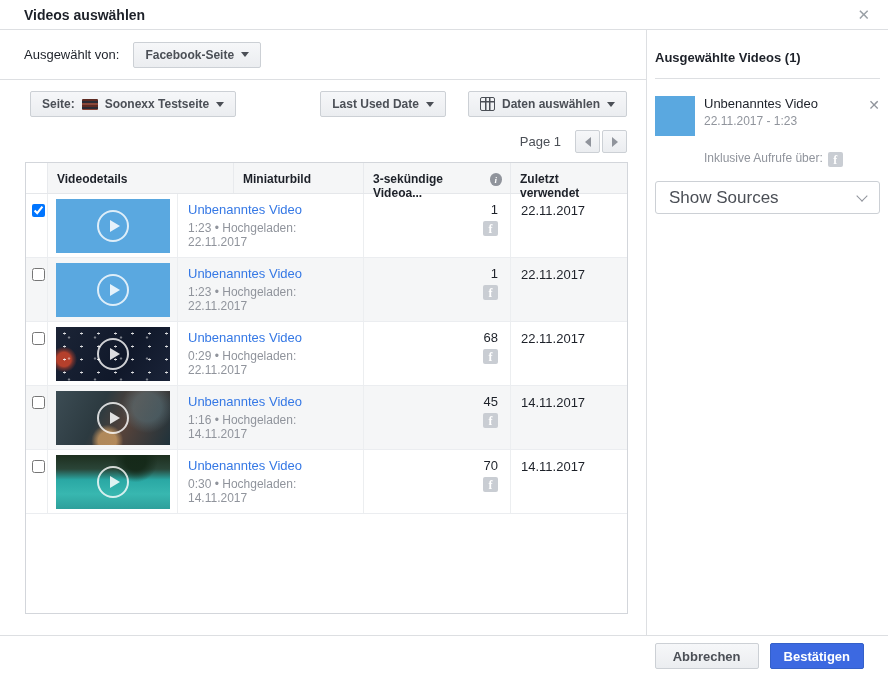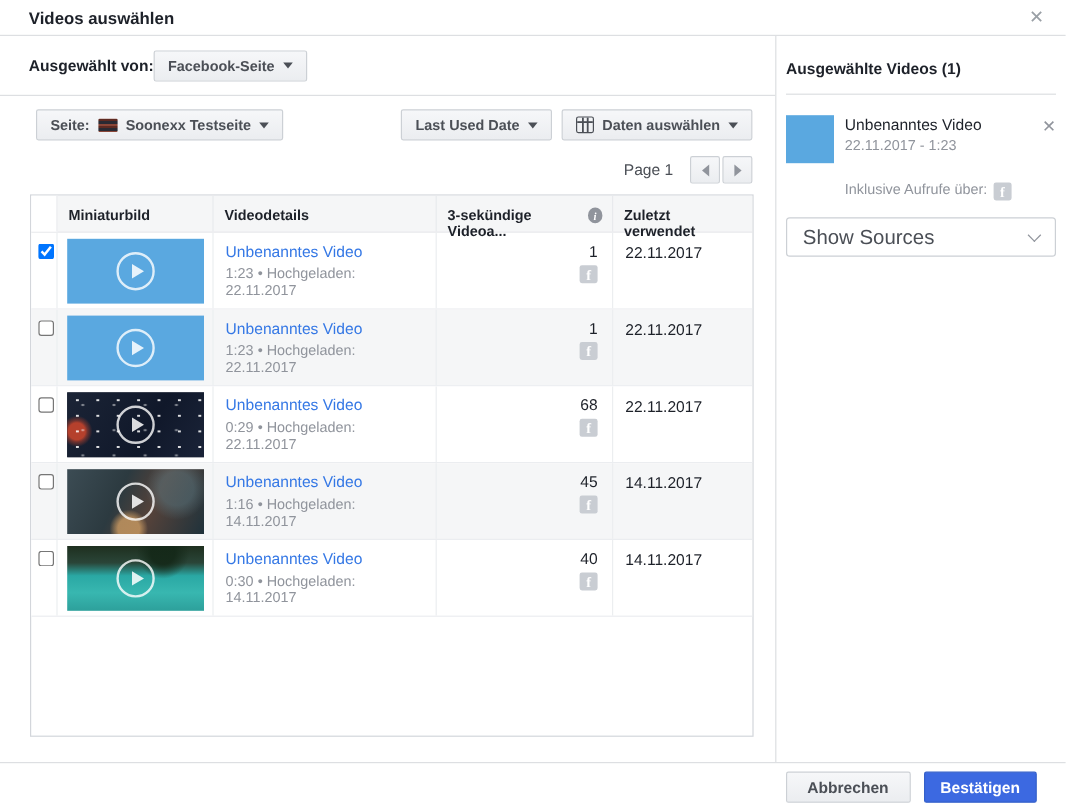--- a/index.html
+++ b/index.html
@@ -17,39 +17,39 @@
   .titlebar .ttl { font-size:14px; font-weight:bold; }
   .titlebar .close { margin-left:auto; color:#9aa0a6; font-size:15px; line-height:1; cursor:pointer; font-weight:bold; }
 
   
   .content { flex:1 1 auto; display:flex; min-height:0; }
   .main { width:647px; border-right:1px solid #dddfe2; display:flex; flex-direction:column; }
   .sidebar { flex:1; padding:0 8px 0 8px; }
 
   
   .subheader { height:50px; border-bottom:1px solid #dddfe2; display:flex; align-items:center; padding:0 24px; }
-  .subheader .lbl { font-size:13px; font-weight:bold; }
+  .subheader .lbl { font-size:13px; font-weight:normal; margin-right:14px; }
 
   
   .fb-btn {
     display:inline-flex; align-items:center; gap:7px;
     background:linear-gradient(#f6f7f9,#ebedf0);
     border:1px solid #ccd0d5; border-radius:2px;
     color:#4b4f56; font-weight:bold; font-size:12px;
     font-family:inherit; height:26px; padding:0 11px; cursor:pointer;
   }
   .caret-down { width:0; height:0; border-left:4px solid transparent; border-right:4px solid transparent; border-top:5px solid #4b4f56; display:inline-block; }
 
   
   .toolbar { display:flex; justify-content:space-between; align-items:center; margin:11px 19px 0 25px; }
   .page-select { min-width:205px; justify-content:flex-start; margin-left:5px; }
   .page-select .caret-down { margin-left:auto; }
   .flag-ico { width:16px; height:11px; border-radius:1px;
     background:repeating-linear-gradient(180deg,#5d2a22 0 2px,#2a2a33 2px 4px,#8a4638 4px 6px); }
-  .toolbar-right { display:flex; gap:8px; }
+  .toolbar-right { display:flex; gap:22px; }
   .grid-ico { width:15px; height:14px; border:1.5px solid #4b4f56; border-radius:2px;
     background:
       linear-gradient(#4b4f56,#4b4f56) 4px 0/1.5px 100% no-repeat,
       linear-gradient(#4b4f56,#4b4f56) 8.5px 0/1.5px 100% no-repeat,
       linear-gradient(#4b4f56,#4b4f56) 0 3px/100% 1.5px no-repeat; }
 
   
   .pagination { display:flex; align-items:center; justify-content:flex-end; gap:14px; margin:13px 19px 9px 0; }
   .pagination .pg-lbl { font-size:13px; color:#4b4f56; }
   .pg-btns { display:flex; gap:2px; }
@@ -177,22 +177,22 @@
             </button>
           <button class="pg-btn">
               <span class="arr-right"></span>
             </button>
         </div>
       </div>
 
       <div class="vtable">
         <div class="thead">
           <div class="th th-check"></div>
+          <div class="th th-details">Videodetails</div>
           <div class="th th-thumb">Miniaturbild</div>
-          <div class="th th-details">Videodetails</div>
           <div class="th th-views">
             <span>3-sekündige Videoa...</span>
             <span class="info-ico">i</span>
           </div>
           <div class="th th-last">Zuletzt verwendet</div>
         </div>
         <div>
   <div class="trow">
     <div class="td td-check">
       <input type="checkbox" checked="" style="">
@@ -298,21 +298,21 @@
         <div class="play-ring">
                     <div class="play-tri"></div>
                   </div>
       </div>
     </div>
     <div class="td td-details">
       <a class="vtitle">Unbenanntes Video</a>
       <div class="vmeta">0:30 • Hochgeladen: 14.11.2017</div>
     </div>
     <div class="td td-views">
-      <div class="vnum">40</div>
+      <div class="vnum">70</div>
       <span class="fb-ico">f</span>
     </div>
     <div class="td td-last">
       <span class="vlast">14.11.2017</span>
     </div>
   </div>
 </div>
       </div>
 
     </div>

